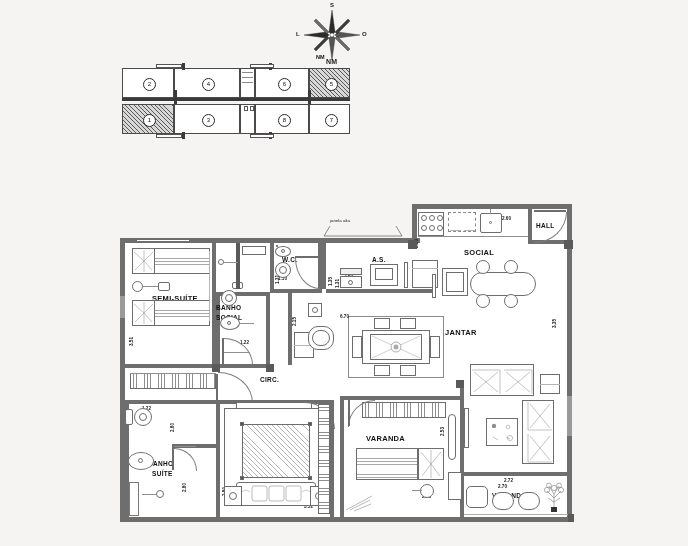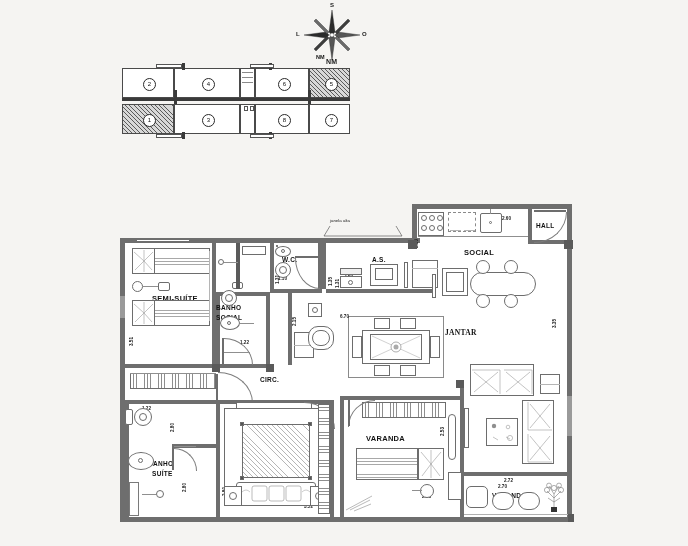--- a/index.html
+++ b/index.html
@@ -321,21 +321,21 @@
     <div class="fx soft" style="left:368px;top:17px;width:22px;height:20px;"></div>
     <div class="fx r" style="left:377px;top:25px;width:3px;height:3px;"></div>
     <div class="hl" style="left:378px;top:13px;width:.8px;height:5px;"></div>
 
     <div class="wall" style="left:416px;top:13px;width:4px;height:35px;"></div>
     <div class="wall" style="left:416px;top:44px;width:44px;height:4px;"></div>
     <span class="rlabel sm" style="left:424px;top:26px;">HALL</span>
     <div class="swing br" style="left:422px;top:16px;width:32px;height:30px;"></div>
     <div class="leaf" style="left:422px;top:14px;width:32px;height:2px;"></div>
 
-    <span class="rlabel" style="left:333px;top:132px;font-family:Liberation Serif, serif;">JANTAR</span>
+    <span class="rlabel" style="left:333px;top:132px;">JANTAR</span>
 
     <div class="fx n" style="left:236px;top:120px;width:96px;height:62px;"></div>
     <div class="fx" style="left:250px;top:134px;width:68px;height:34px;"></div>
     <div class="fx" style="left:258px;top:138px;width:52px;height:26px;"></div>
     <svg class="abs" style="left:258px;top:138px;" width="52" height="26">
       <path d="M2,2 L50,24 M50,2 L2,24" stroke="#b2b2b2" stroke-width=".6" fill="none"></path>
       <circle cx="26" cy="13" r="5" fill="#fff" stroke="#777" stroke-width=".6"></circle>
       <circle cx="26" cy="13" r="2.5" fill="#aaa"></circle>
     </svg>
     <div class="fx" style="left:262px;top:122px;width:16px;height:11px;"></div>

